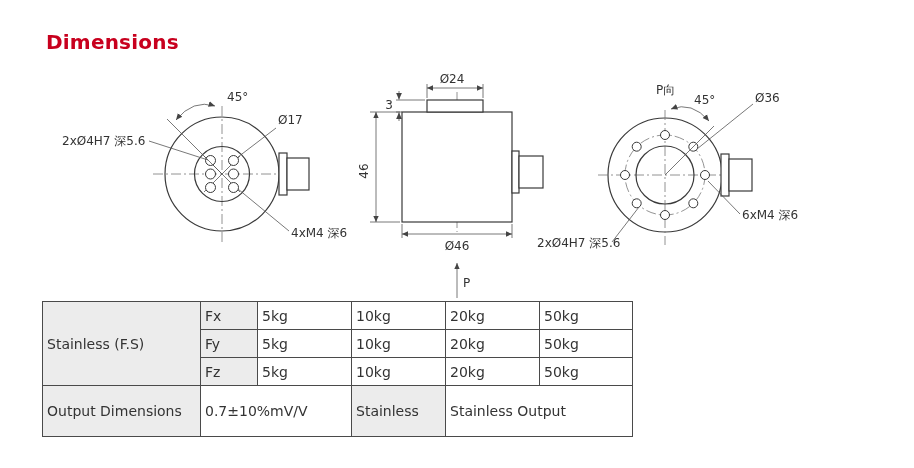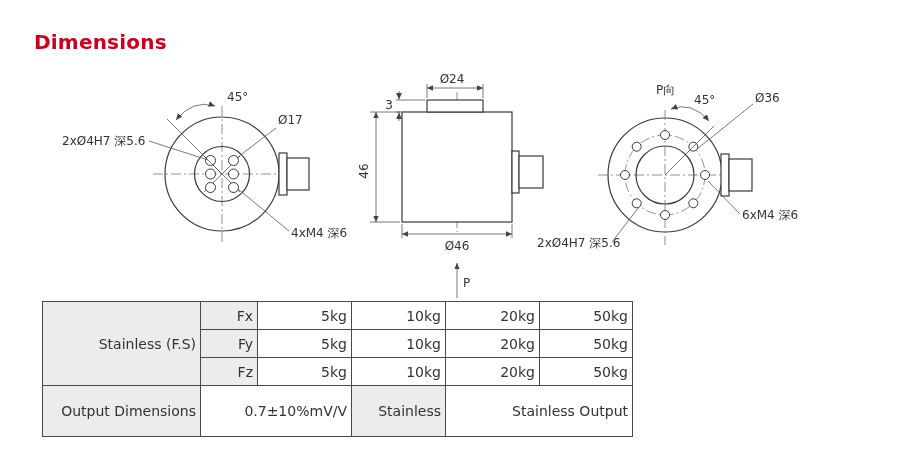--- a/index.html
+++ b/index.html
@@ -4,33 +4,33 @@
 <style>
   * { margin:0; padding:0; box-sizing:border-box; }
   html,body { background:#ffffff; }
   body {
     width:914px; height:468px;
     font-family:"DejaVu Sans","Liberation Sans",sans-serif;
     position:relative; overflow:hidden;
   }
   .page { position:relative; width:914px; height:468px; background:#fff; }
   .title {
-    position:absolute; left:34px; top:30px;
+    position:absolute; left:46px; top:30px;
     font-size:20px; font-weight:bold; letter-spacing:.2px;
   }
   svg.draw { position:absolute; left:0; top:0; }
   svg.draw text { font-family:"DejaVu Sans","Liberation Sans",sans-serif; font-size:12px; fill:#333; }
   .outline { fill:#fff; stroke:#3a3a3a; stroke-width:1.2; }
   .nofill  { fill:none; stroke:#3a3a3a; stroke-width:1.2; }
   .thin    { fill:none; stroke:#555; stroke-width:0.8; }
   .cl      { fill:none; stroke:#777; stroke-width:0.8; stroke-dasharray:10 3 2 3; }
   .hole    { fill:#fff; stroke:#3a3a3a; stroke-width:1; }
   table.spec { position:absolute; left:42px; top:301px; border-collapse:collapse; table-layout:fixed; }
   .spec td {
-    border:1px solid #4a4a4a; text-align:right; vertical-align:middle;
+    border:1px solid #4a4a4a; text-align:left; vertical-align:middle;
     font-size:14px; color:#333; height:28px; padding:0 4px; background:#fff;
   }
   .spec td.hd { background:#ececec; }
   .spec tr.last td { height:51px; }
 </style>
 </head>
 <body>
 
 <div class="page">
 

